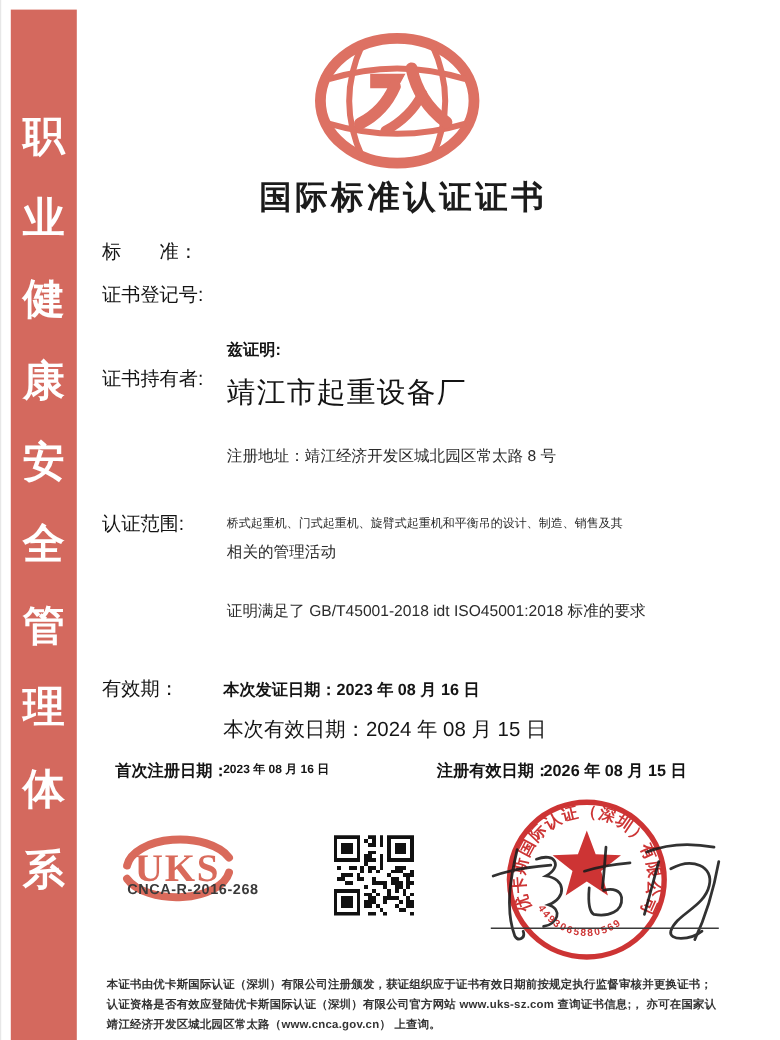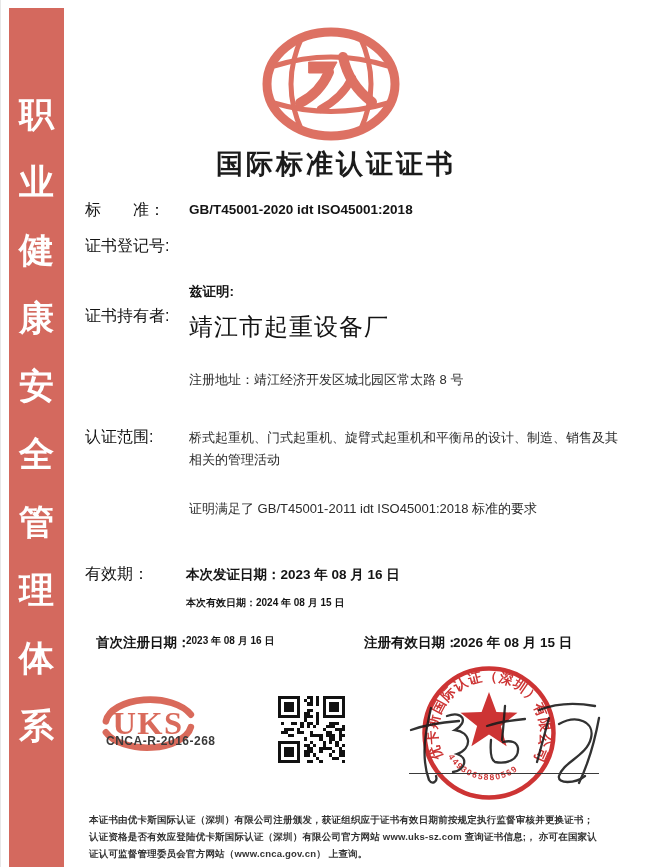--- a/index.html
+++ b/index.html
@@ -24,27 +24,27 @@
   .t-standard-v{top:202px;font-size:13.5px;font-weight:bold;}
   .t-certno-l{top:236px;}
   .t-certno-v{top:233px;font-size:17px;font-weight:bold;letter-spacing:.5px;}
   .t-intro{top:283px;font-size:13.5px;font-weight:bold;}
   .t-holder-l{top:306px;}
   .t-holder-v{top:301px;font-size:24px;font-weight:normal;letter-spacing:1px;margin-top:10px;}
   .t-org{top:344px;font-size:13px;color:#2b2b2b;}
   .t-reg{top:371px;font-size:13px;color:#2b2b2b;}
   .t-biz{top:398px;font-size:13px;color:#2b2b2b;}
   .t-scope-l{top:427px;}
-  .t-scope1{top:429px;font-size:13px;color:#2b2b2b;}
+  .t-scope1{top:429px;font-size:10px;color:#2b2b2b;}
   .t-scope2{top:451px;font-size:13px;color:#2b2b2b;}
   .t-audit1{top:481px;font-size:13px;color:#2b2b2b;}
   .t-audit2{top:500px;font-size:13px;color:#2b2b2b;}
   .t-validity-l{top:564px;}
   .t-issue{top:566px;left:185px;font-size:13.5px;font-weight:600;}
-  .t-expire{top:596px;left:185px;font-size:10px;font-weight:700;}
+  .t-expire{top:596px;left:185px;font-size:17px;font-weight:400;}
   .t-freg-l{top:634px;font-size:13.5px;font-weight:600;left:95px;}
   .t-freg-v{top:634px;left:185px;font-size:10px;font-weight:700;}
   .t-rvalid-l{top:634px;left:363px;font-size:13.5px;font-weight:600;position:absolute;color:#141414;white-space:nowrap;}
   .t-rvalid-v{top:634px;left:452px;font-size:13.5px;font-weight:600;}
 
   
   .uks{position:absolute;left:99px;top:684px;width:96px;height:76px;}
   .cnca{position:absolute;left:95px;top:734px;font-size:12px;font-weight:bold;color:#3a3a3a;letter-spacing:.5px;margin-left:10px;}
   .qr{position:absolute;left:277px;top:696px;width:67px;height:67px;}
   .seal{position:absolute;left:413px;top:658px;width:150px;height:150px;opacity:.92;}
@@ -86,36 +86,35 @@
       <path d="M50,36 h28 l-6,11 h-22 z" stroke-width="1"></path>
       <path d="M 70,46 C 63,62 53,71 41,77" stroke-width="10" fill="none"></path>
       <path d="M 84,31 C 88,50 97,64 113,76" stroke-width="10" fill="none"></path>
       <path d="M 93,52 C 86,66 75,76 62,83" stroke-width="8" fill="none"></path>
     </g>
   </svg>
 
   <div class="title">国际标准认证证书</div>
 
   <div class="lbl t-standard-l">标　　准：</div>
-  <div class="val t-standard-v">GB/T45001-2020 idt ISO45001:2018</div>
 
   <div class="lbl t-certno-l">证书登记号:</div>
 
   <div class="val t-intro">兹证明:</div>
 
   <div class="lbl t-holder-l">证书持有者:</div>
   <div class="val t-holder-v">靖江市起重设备厂</div>
 
   <div class="val t-reg">注册地址：靖江经济开发区城北园区常太路 8 号</div>
 
   <div class="lbl t-scope-l">认证范围:</div>
   <div class="val t-scope1">桥式起重机、门式起重机、旋臂式起重机和平衡吊的设计、制造、销售及其</div>
   <div class="val t-scope2">相关的管理活动</div>
 
-  <div class="val t-audit2">证明满足了 GB/T45001-2011 idt ISO45001:2018 标准的要求</div>
+  <div class="val t-audit2">证明满足了 GB/T45001-2018 idt ISO45001:2018 标准的要求</div>
 
   <div class="lbl t-validity-l">有效期：</div>
   <div class="val t-issue">本次发证日期：2023 年 08 月 16 日</div>
   <div class="val t-expire">本次有效日期：2024 年 08 月 15 日</div>
 
   <div class="lbl t-freg-l">首次注册日期：</div>
   <div class="val t-freg-v">2023 年 08 月 16 日</div>
   <div class="t-rvalid-l">注册有效日期：</div>
   <div class="val t-rvalid-v">2026 年 08 月 15 日</div>
 
@@ -158,15 +157,15 @@
       <path d="M 150,30 C 146,44 142,60 138,74"></path>
       <path d="M 160,36 C 178,26 196,34 192,50 C 188,68 164,74 160,88 C 158,96 176,96 186,88"></path>
       <path d="M 200,30 C 196,52 190,74 180,95"></path>
     </g>
     <line x1="10" y1="85.5" x2="200" y2="85.5" stroke="#3a3a3a" stroke-width="1.2"></line>
   </svg>
   <span class="vh">杨吉容</span>
 
   <div class="fnote f1">本证书由优卡斯国际认证（深圳）有限公司注册颁发，获证组织应于证书有效日期前按规定执行监督审核并更换证书；</div>
   <div class="fnote f2">认证资格是否有效应登陆优卡斯国际认证（深圳）有限公司官方网站 www.uks-sz.com 查询证书信息;， 亦可在国家认</div>
-  <div class="fnote f3">证认可监督管理委员会官方网站（www.cnca.gov.cn） 上查询。</div>
+  <div class="fnote f3">靖江经济开发区城北园区常太路（www.cnca.gov.cn） 上查询。</div>
 
 </div>
 
 </body></html>

